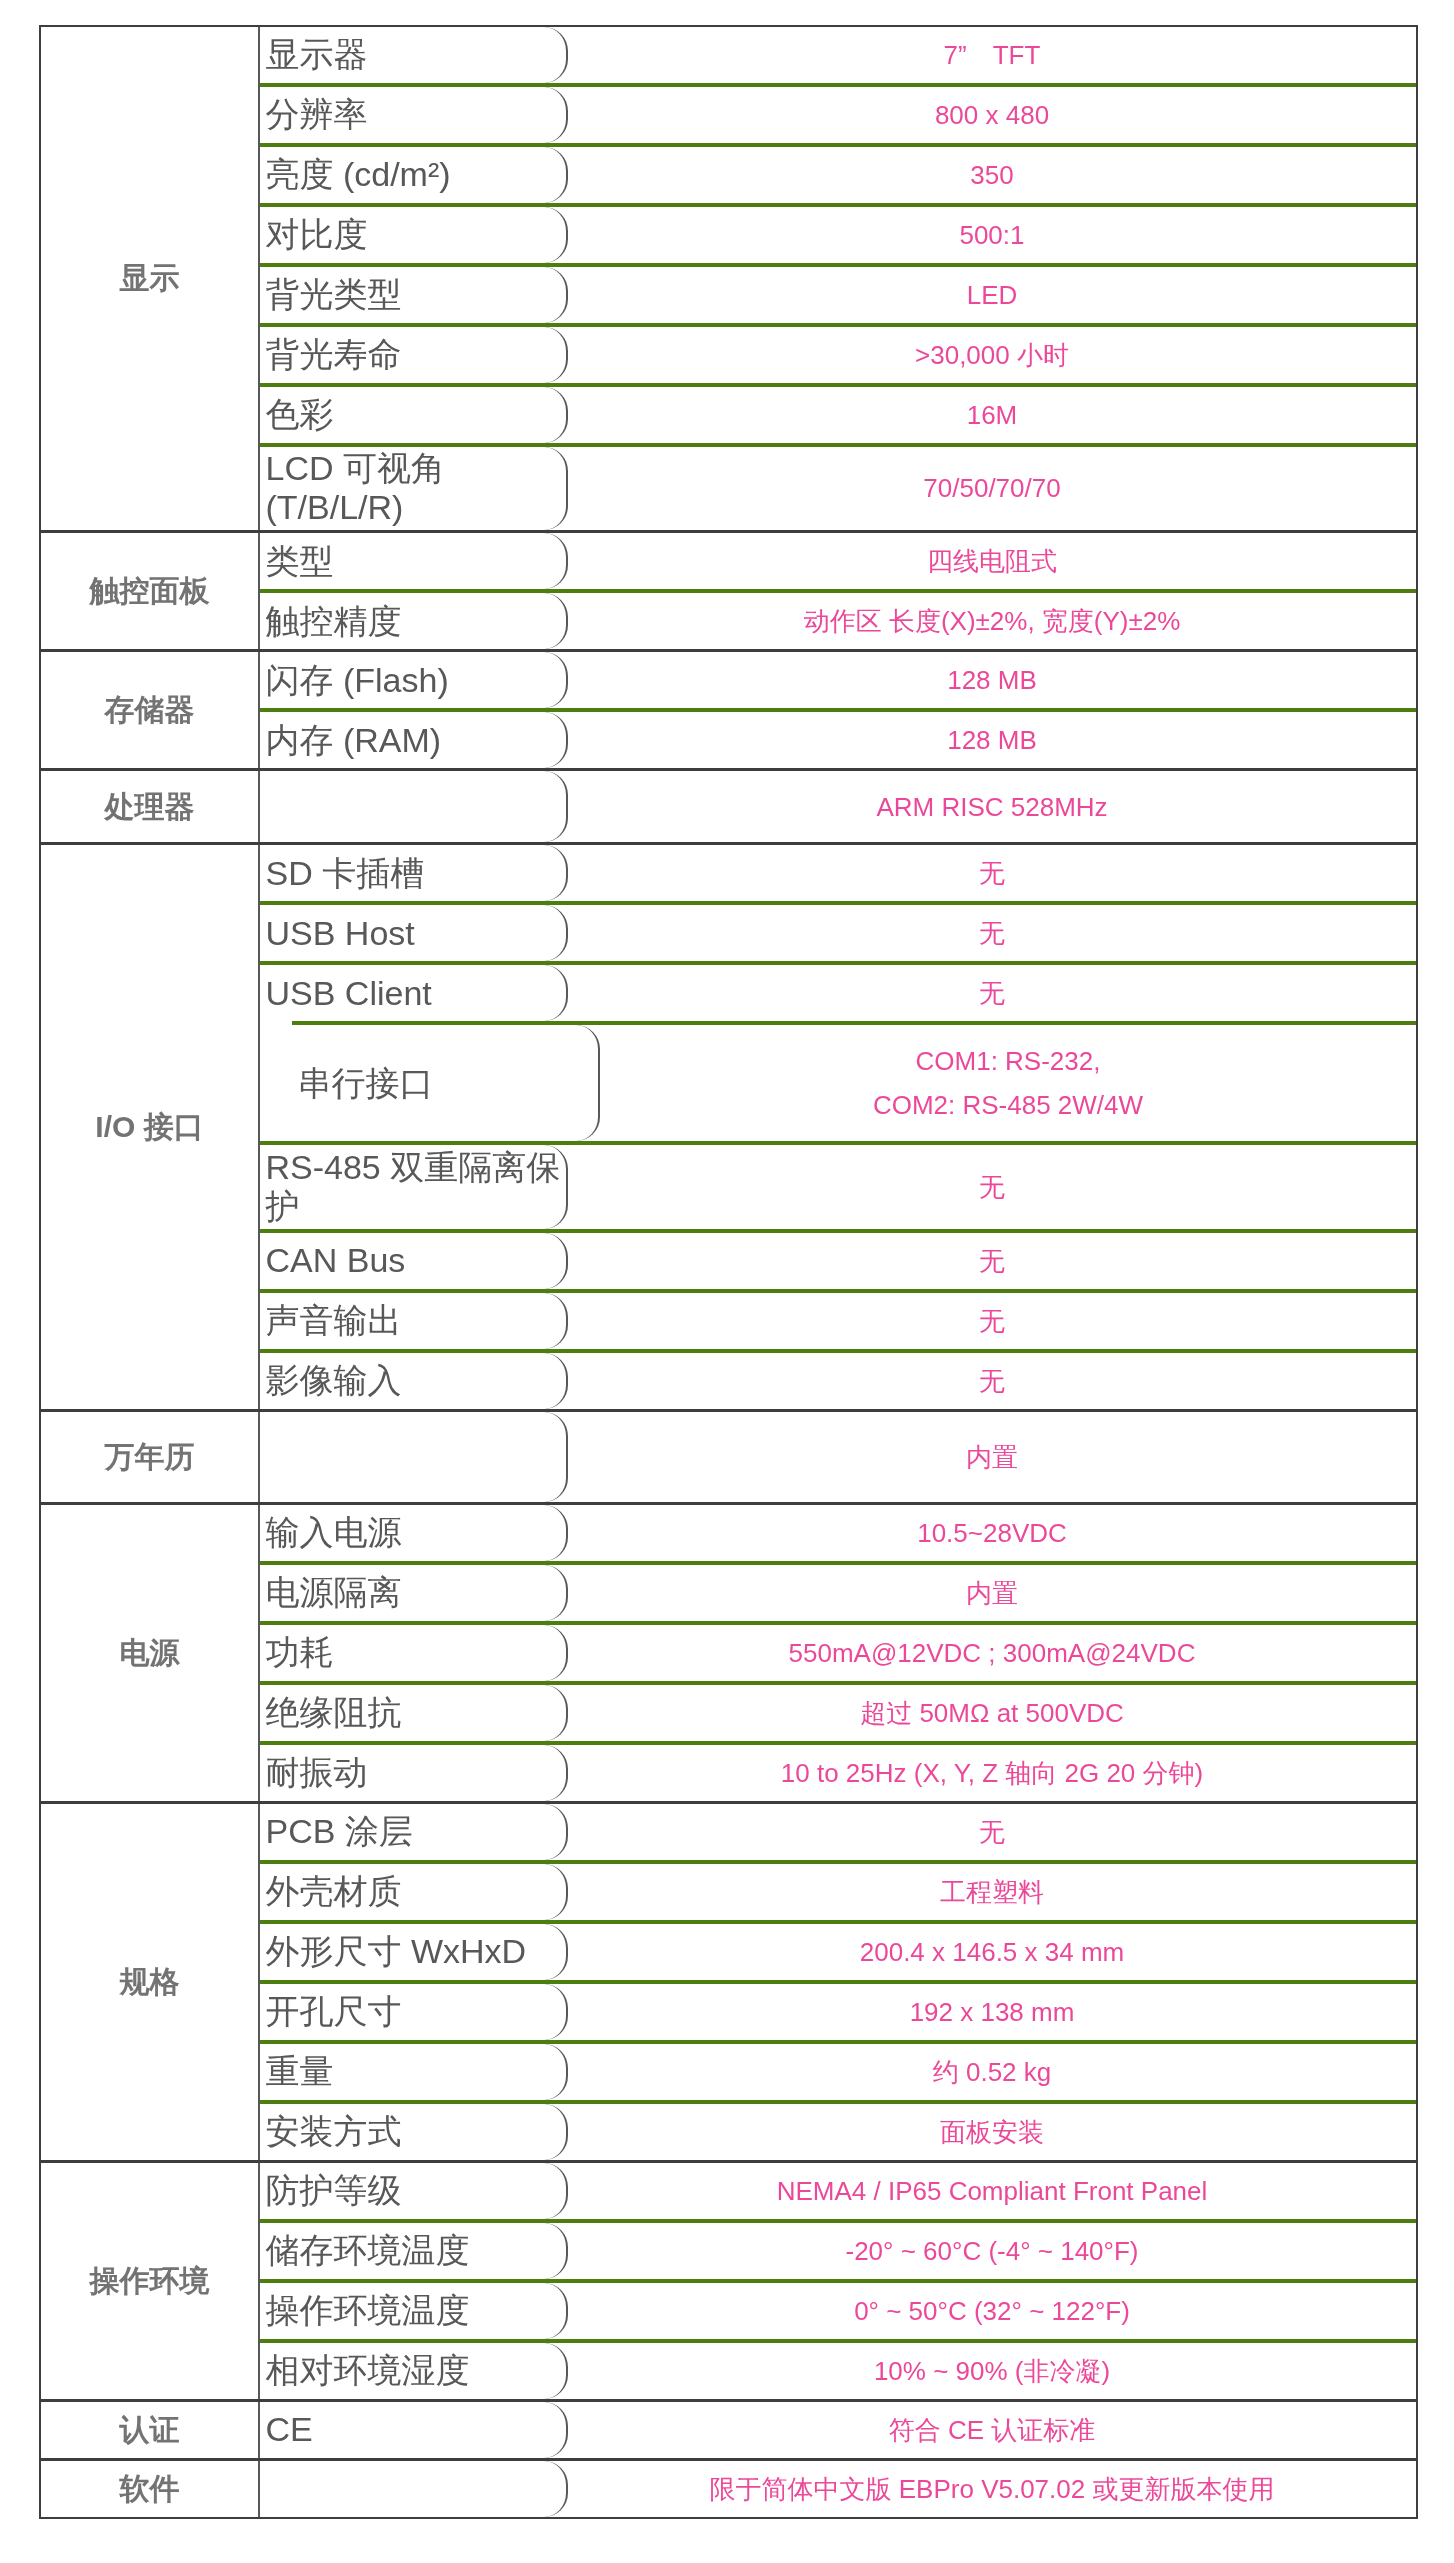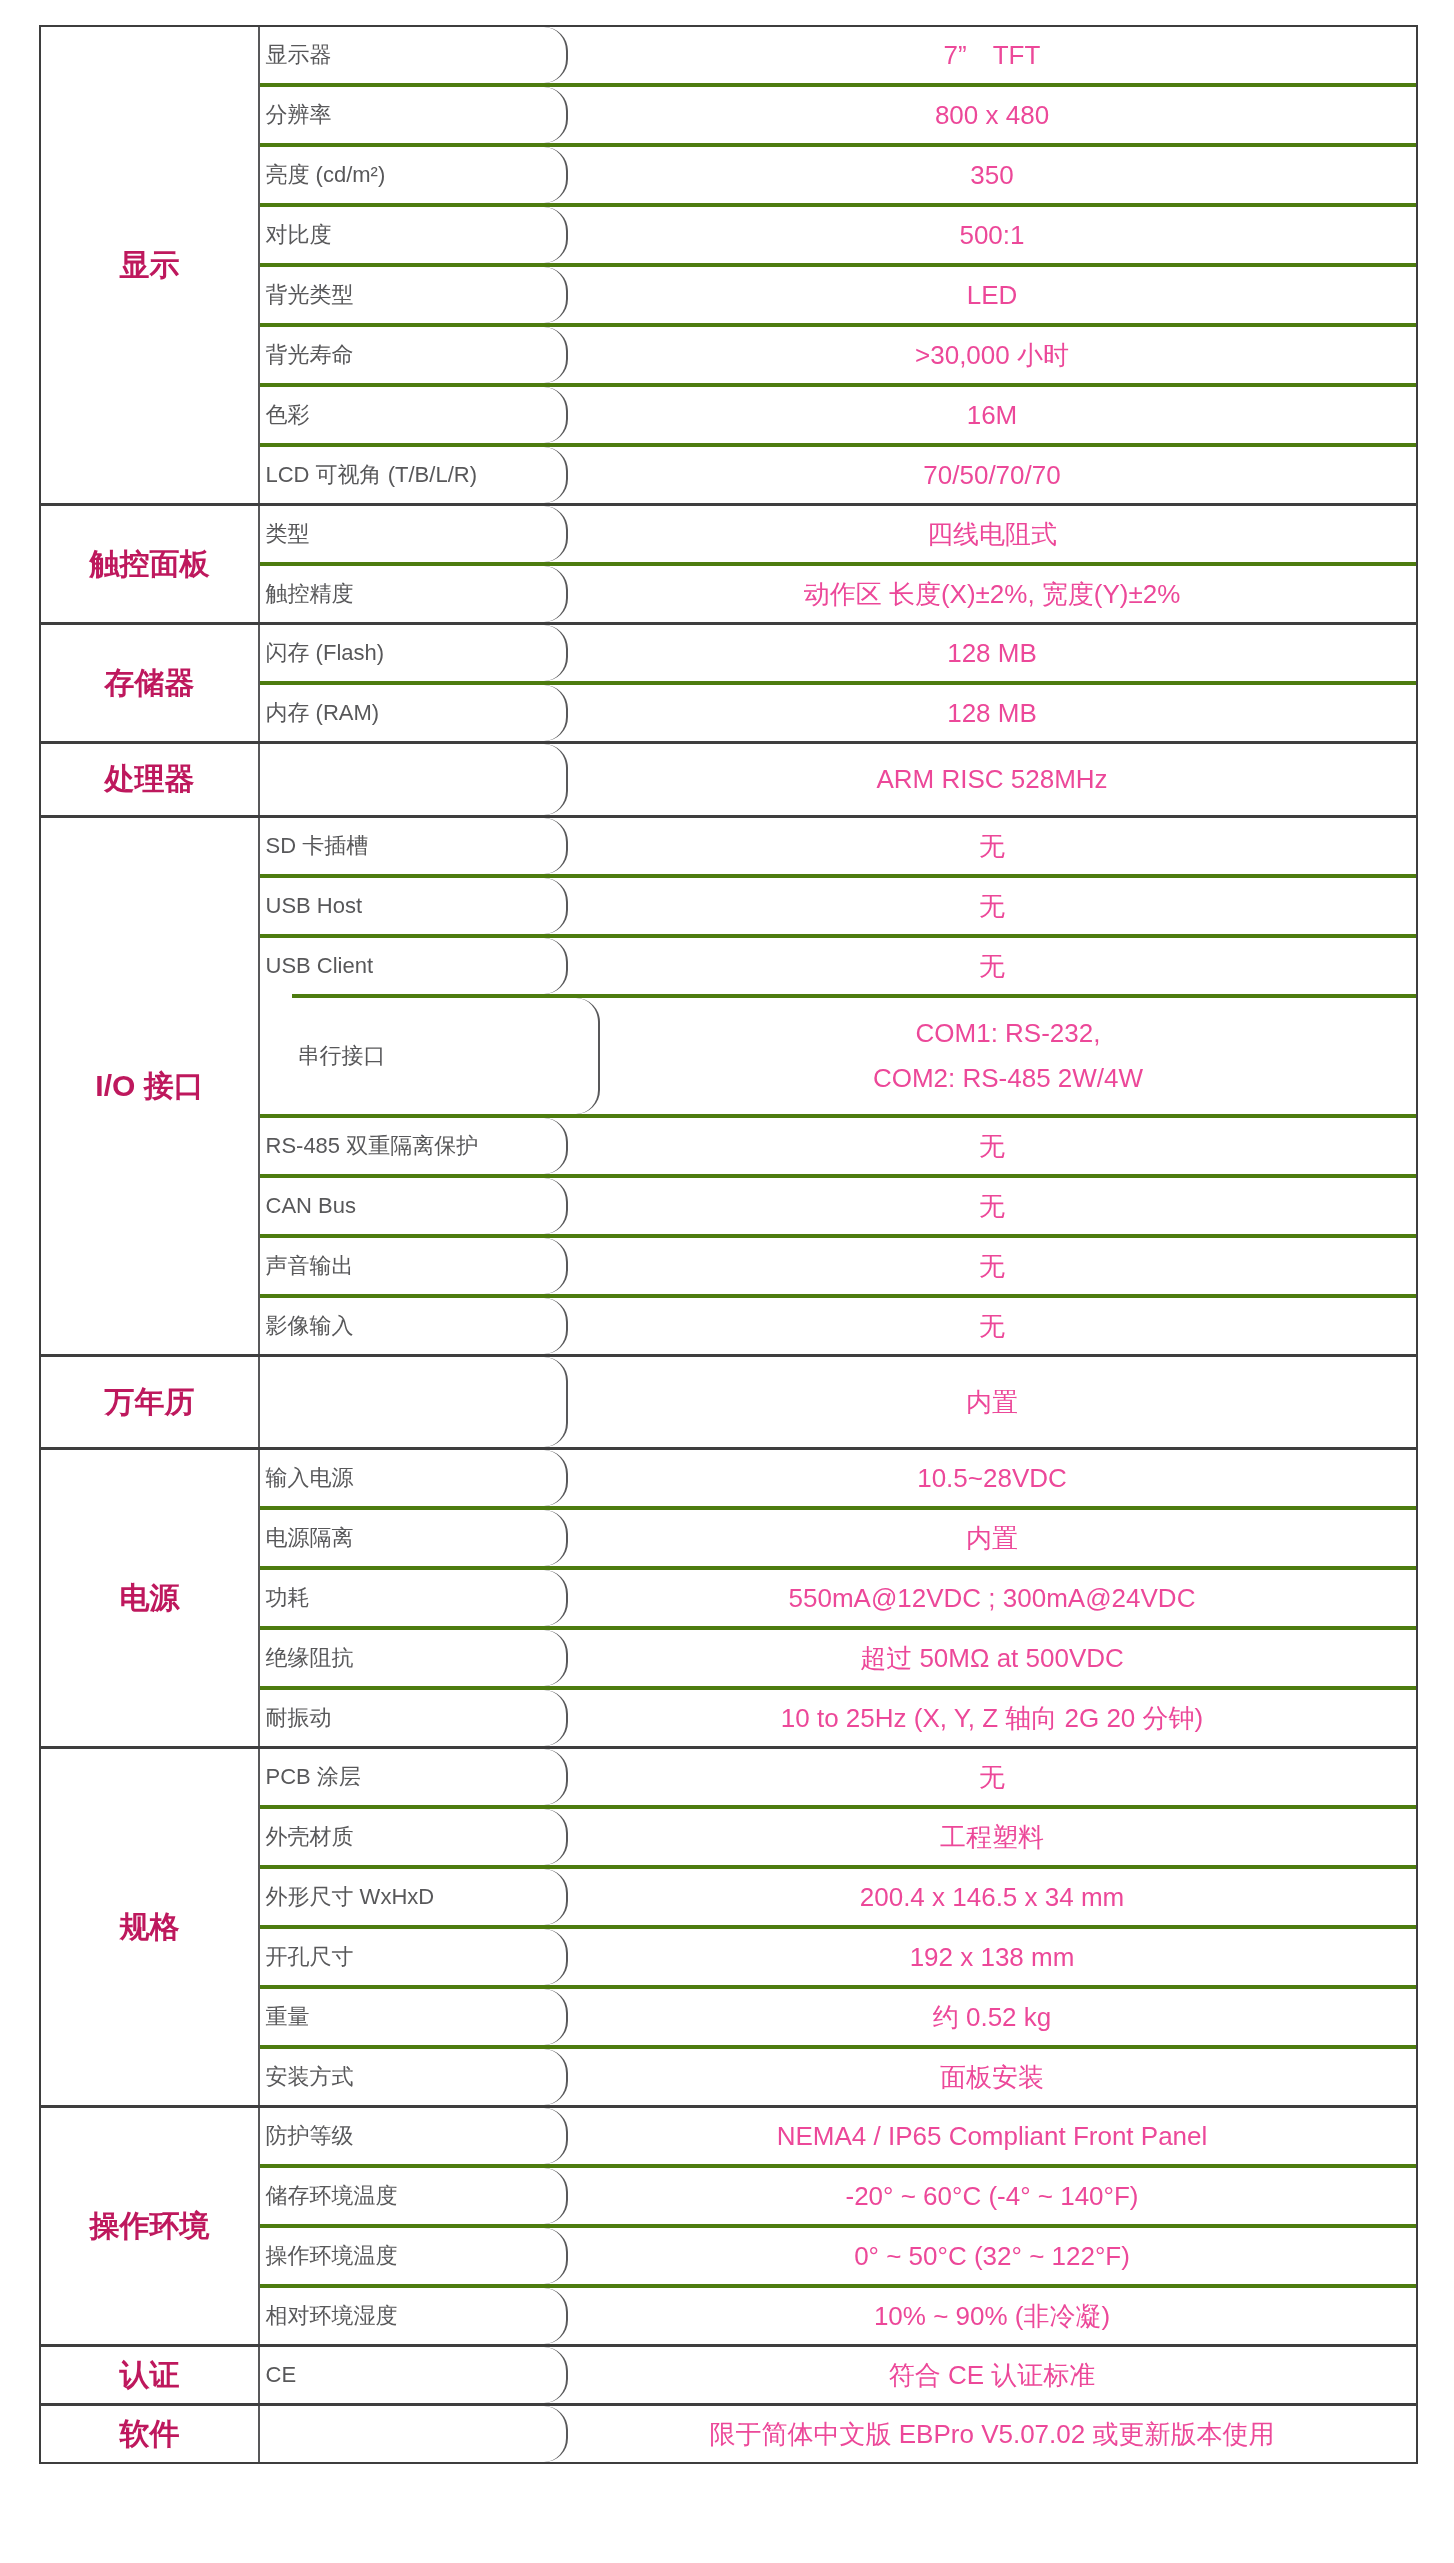--- a/index.html
+++ b/index.html
@@ -33,21 +33,21 @@
   .cat-cell {
     flex: 0 0 219px;
     width: 219px;
     box-sizing: border-box;
     border-right: 2px solid #58585a;
     display: flex;
     align-items: center;
     justify-content: center;
     font-size: 30px;
     font-weight: bold;
-    color: #be185d;
+    color: #737373;
     padding: 0;
     line-height: 1.2;
   }
   .rows {
     flex: 1 1 auto;
     display: flex;
     flex-direction: column;
     min-width: 0;
   }
   .spec-row {
@@ -59,21 +59,21 @@
   .spec-row:first-child {
     border-top: none;
   }
   .param-cell {
     flex: 0 0 308px;
     width: 308px;
     box-sizing: border-box;
     border-right: 2px solid #58585a;
     display: flex;
     align-items: center;
-    font-size: 22px;
+    font-size: 34px;
     color: #58585a;
     padding: 2.7px 1.4px 2.7px 5.5px;
     line-height: 1.15;
     border-radius: 24px;
   }
   .value-cell {
     flex: 1 1 auto;
     min-width: 0;
     display: flex;
     align-items: center;

